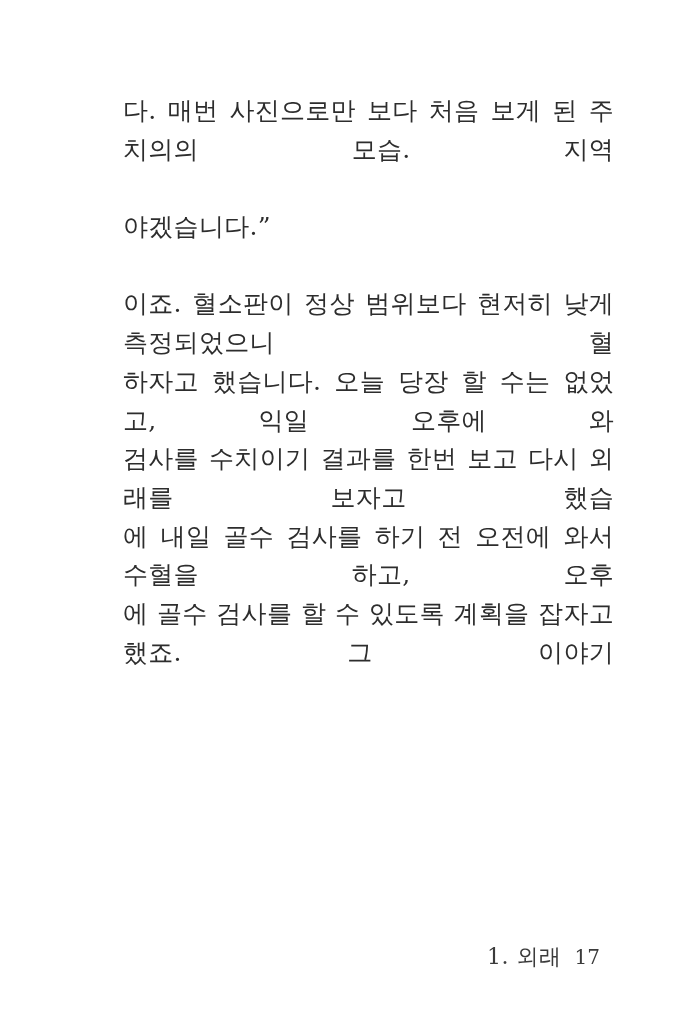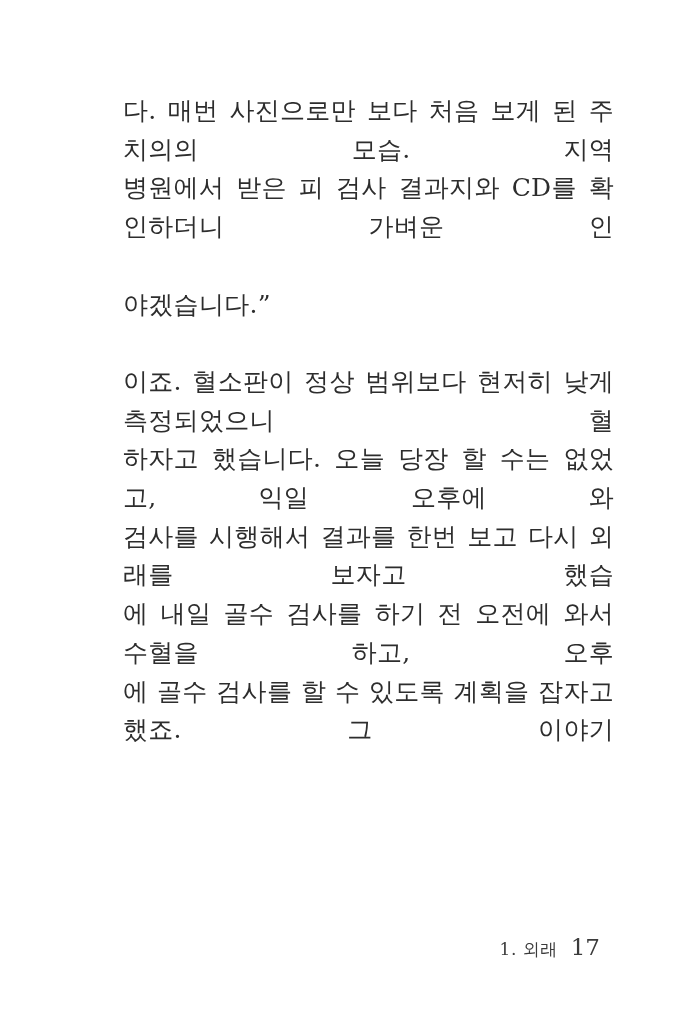--- a/index.html
+++ b/index.html
@@ -33,43 +33,42 @@
   .indent-body  { padding-left: 21px; }
   .footer {
     position: absolute;
     top: 934px;
     right: 97px;
     display: flex;
     align-items: baseline;
     gap: 13px;
     color: #3b3b3b;
   }
-  .footer .chapter { font-size: 17px; letter-spacing: 0.5px; }
-  .footer .pagenum { font-size: 23px; }
+  .footer .chapter { font-size: 22px; letter-spacing: 0.5px; margin-top: 8px; }
+  .footer .pagenum { font-size: 20px; }
 </style>
 </head>
 <body>
 
 <div class="page">
 
   <div class="text-block">
 
     <div class="para">
       <div class="line">다. 매번 사진으로만 보다 처음 보게 된 주치의의 모습. 지역</div>
-      <div class="line">병원에서 받은 피 검사 결과지와 CD를 확인하더니 가벼운 인</div>
     </div>
 
     <div class="para">
       <div class="line last">야겠습니다.”</div>
     </div>
 
     <div class="para">
       <div class="line">이죠. 혈소판이 정상 범위보다 현저히 낮게 측정되었으니 혈</div>
       <div class="line">하자고 했습니다. 오늘 당장 할 수는 없었고, 익일 오후에 와</div>
-      <div class="line">검사를 시행해서 결과를 한번 보고 다시 외래를 보자고 했습</div>
+      <div class="line">검사를 수치이기 결과를 한번 보고 다시 외래를 보자고 했습</div>
       <div class="line">에 내일 골수 검사를 하기 전 오전에 와서 수혈을 하고, 오후</div>
       <div class="line">에 골수 검사를 할 수 있도록 계획을 잡자고 했죠. 그 이야기</div>
 
     </div>
 
   </div>
 
   <div class="footer">
     <span class="chapter">1. 외래</span>
     <span class="pagenum">17</span>

